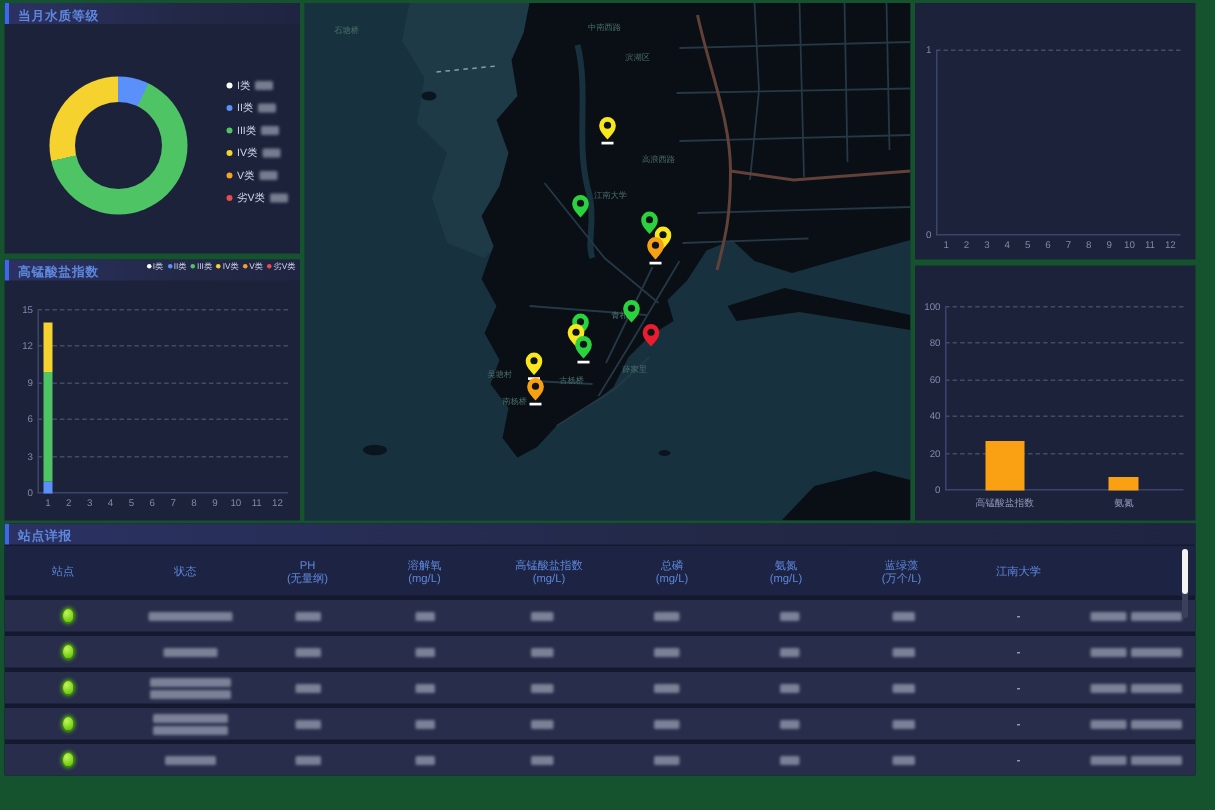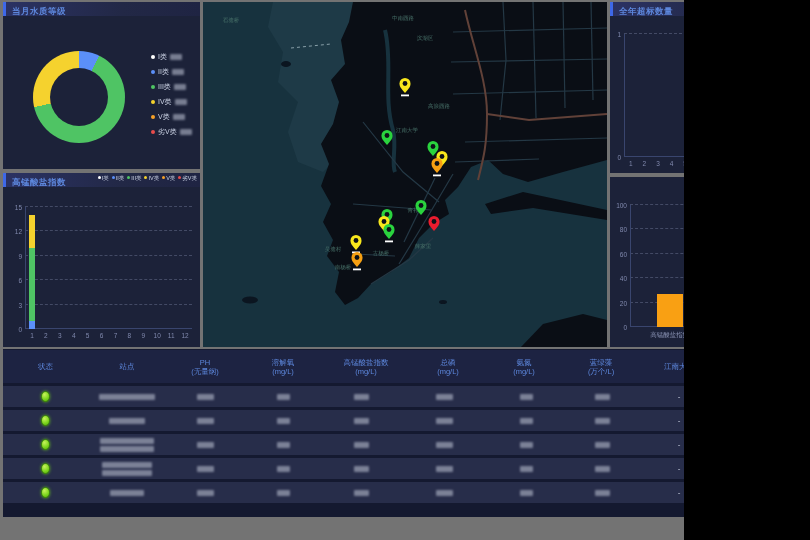--- a/index.html
+++ b/index.html
@@ -1,17 +1,17 @@
 <!DOCTYPE html>
 <html><head>
 <meta charset="utf-8">
 <style>
   html,body{margin:0;padding:0;background:#000;}
   *{box-sizing:border-box;font-family:"Liberation Sans","DejaVu Sans",sans-serif;}
-  #stage{position:relative;width:684px;height:540px;background:#737373;overflow:hidden;}
+  #stage{position:relative;width:810px;height:540px;background:#14532d;overflow:hidden;}
   .panel{position:absolute;background:#1c2239;overflow:hidden;}
   .strip{position:relative;height:14px;line-height:14px;background:linear-gradient(90deg,#2b3263,#222846 60%,#1f2443);border-left:3px solid #3e68e8;}
   .strip .ttl{color:#5d87dc;font-size:8.5px;font-weight:bold;padding-left:6px;letter-spacing:.5px;}
   .body{position:absolute;left:0;right:0;bottom:0;top:14px;}
   
   #p-donut{left:3px;top:2px;width:197px;height:167px;}
   .ring{position:absolute;left:30px;top:35px;width:92px;height:92px;border-radius:50%;}
   .hole{position:absolute;left:47px;top:52px;width:58px;height:58px;border-radius:50%;background:#1c2239;}
   .lg-col{position:absolute;left:148px;top:36px;}
   .lg-item{display:flex;align-items:center;margin-bottom:5px;}
@@ -248,23 +248,20 @@
         </g>
         <g transform="translate(154,265)">
           <path d="M0,0 C-4.5,-5 -5.5,-6.5 -5.5,-9.5 A5.5,5.5 0 1,1 5.5,-9.5 C5.5,-6.5 4.5,-5 0,0 Z" fill="#f7a012"></path>
           <circle cx="0" cy="-9.5" r="2.4" fill="#0d1219"></circle>
           <rect x="-4" y="1.5" width="8" height="1.8" fill="#ffffff"></rect>
         </g>
       </svg>
   </div>
 
   <div class="panel" id="p-count">
-    <div class="strip">
-      <span class="ttl">全年超标数量</span>
-    </div>
     <div class="body">
       <div class="plot" id="count-plot" style="left:14px;right:10px;top:18px;bottom:16px;">
           <div class="ylab" style="left: -19px; top: 100%;">0</div>
           <div class="grid" style="bottom: 100%;"></div>
           <div class="ylab" style="left: -19px; top: 0%;">1</div>
           <div class="axis-l"></div>
           <div class="axis-b"></div>
           <div class="xlab" style="left: 4.16667%;">1</div>
           <div class="xlab" style="left: 12.5%;">2</div>
           <div class="xlab" style="left: 20.8333%;">3</div>
@@ -299,26 +296,29 @@
           <div class="axis-b"></div>
           <div class="bar" style="left: calc(25% - 13px); width: 26px; height: 27%; background: rgb(249, 160, 19);"></div>
           <div class="catlab" style="left: 25%;">高锰酸盐指数</div>
           <div class="bar" style="left: calc(75% - 10px); width: 20px; height: 7%; background: rgb(249, 160, 19);"></div>
           <div class="catlab" style="left: 75%;">氨氮</div>
         </div>
     </div>
   </div>
 
   <div class="panel" id="p-table">
+    <div class="strip">
+      <span class="ttl">站点详报</span>
+    </div>
     <div class="thead" id="thead">
+        <div class="th" style="width: 78px;">
+          <div>站点</div>
+        </div>
         <div class="th" style="width: 85px;">
           <div>状态</div>
-        </div>
-        <div class="th" style="width: 78px;">
-          <div>站点</div>
         </div>
         <div class="th" style="width: 78px;">
           <div>PH</div>
           <div>(无量纲)</div>
         </div>
         <div class="th" style="width: 78px;">
           <div>溶解氧</div>
           <div>(mg/L)</div>
         </div>
         <div class="th" style="width: 88px;">

